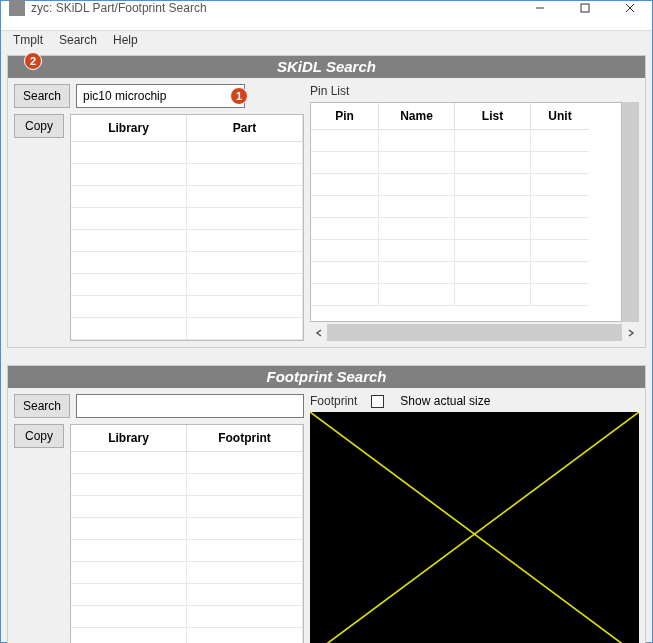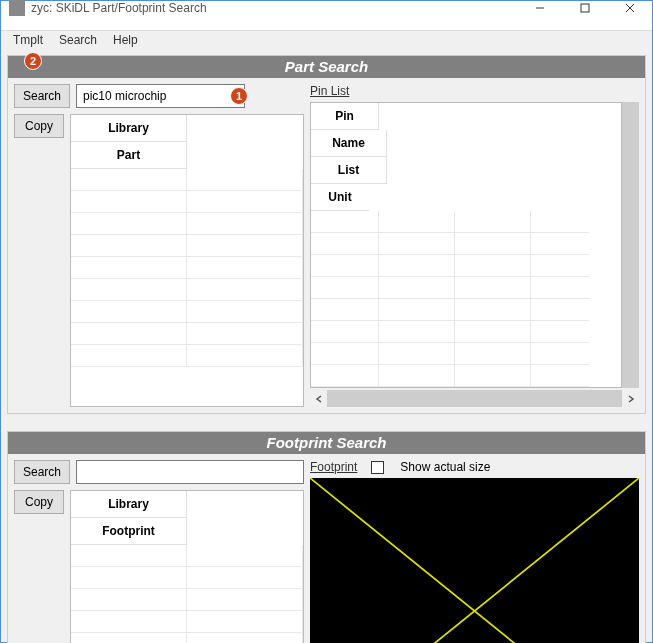--- a/index.html
+++ b/index.html
@@ -110,21 +110,21 @@
     width: 13px; height: 13px; border: 1px solid #333; background: #fff;
   }
   .table {
     border: 1px solid #bbb;
     background: #fff;
     flex: 1;
     display: flex;
     flex-direction: column;
     overflow: hidden;
   }
-  .thead { display: flex; flex-direction: column; }
+  .thead { display: flex; }
   .th {
     background: #fff;
     border-right: 1px solid #e0e0e0;
     border-bottom: 1px solid #e0e0e0;
     font-weight: bold;
     text-align: center;
     padding: 6px 4px;
     font-size: 12px;
   }
   .tbody { flex: 1; overflow: hidden; }
@@ -132,21 +132,21 @@
   .td {
     border-right: 1px solid #e8e8e8;
     border-bottom: 1px solid #e8e8e8;
     padding: 2px 4px;
   }
   .left-table .th, .left-table .td { width: 50%; }
   .pin-table .th:nth-child(1), .pin-table .td:nth-child(1) { width: 68px; }
   .pin-table .th:nth-child(2), .pin-table .td:nth-child(2) { width: 76px; }
   .pin-table .th:nth-child(3), .pin-table .td:nth-child(3) { width: 76px; }
   .pin-table .th:nth-child(4), .pin-table .td:nth-child(4) { width: 58px; border-right: none; }
-  .label-text { font-size: 12px; color: #333; margin-bottom: 4px; text-decoration: underline; }
+  .label-text { font-size: 12px; color: #333; margin-bottom: 4px; }
   .pin-wrap { flex: 1; display: flex; flex-direction: column; }
   .pin-scroll-area { flex: 1; display: flex; border: 0; }
   .vscroll {
     width: 17px; background: #cdcdcd; margin-left: 0;
   }
   .hscroll-row { display: flex; height: 17px; align-items: center; margin-top: 2px; }
   .hscroll-arrow {
     width: 17px; height: 17px; display: flex; align-items: center; justify-content: center;
     color: #555; font-size: 10px;
   }
@@ -206,21 +206,21 @@
   <div class="menubar">
     <div class="menuitem">Tmplt</div>
     <div class="menuitem">Search</div>
     <div class="menuitem">Help</div>
   </div>
 
   <div class="content">
 
     <div class="panel rel" style="flex: 0 0 286px;">
       <div class="badge" style="top:-4px; left:16px;">2</div>
-      <div class="section-header">Part Search</div>
+      <div class="section-header">SKiDL Search</div>
       <div class="panel-body">
         <div class="left-col">
           <div class="left-row1 rel">
             <button class="btn">Search</button>
             <div class="rel" style="flex:1;">
               <input class="text-input" type="text" value="pic10 microchip" style="">
               <div class="badge" style="top:3px; right:56px;">1</div>
             </div>
           </div>
           <div class="left-row2">

